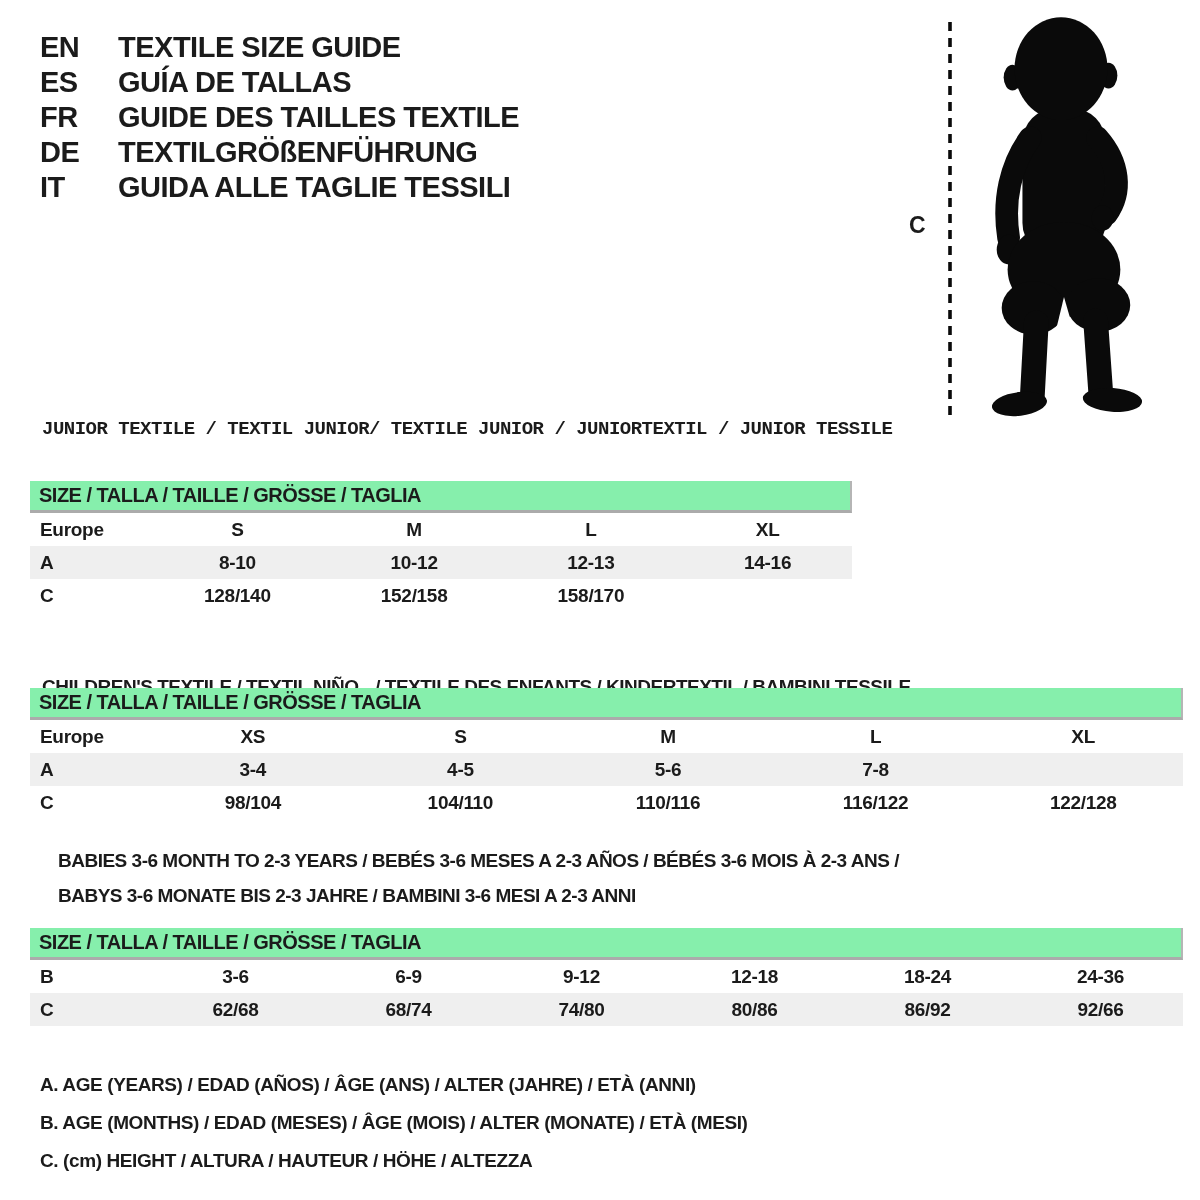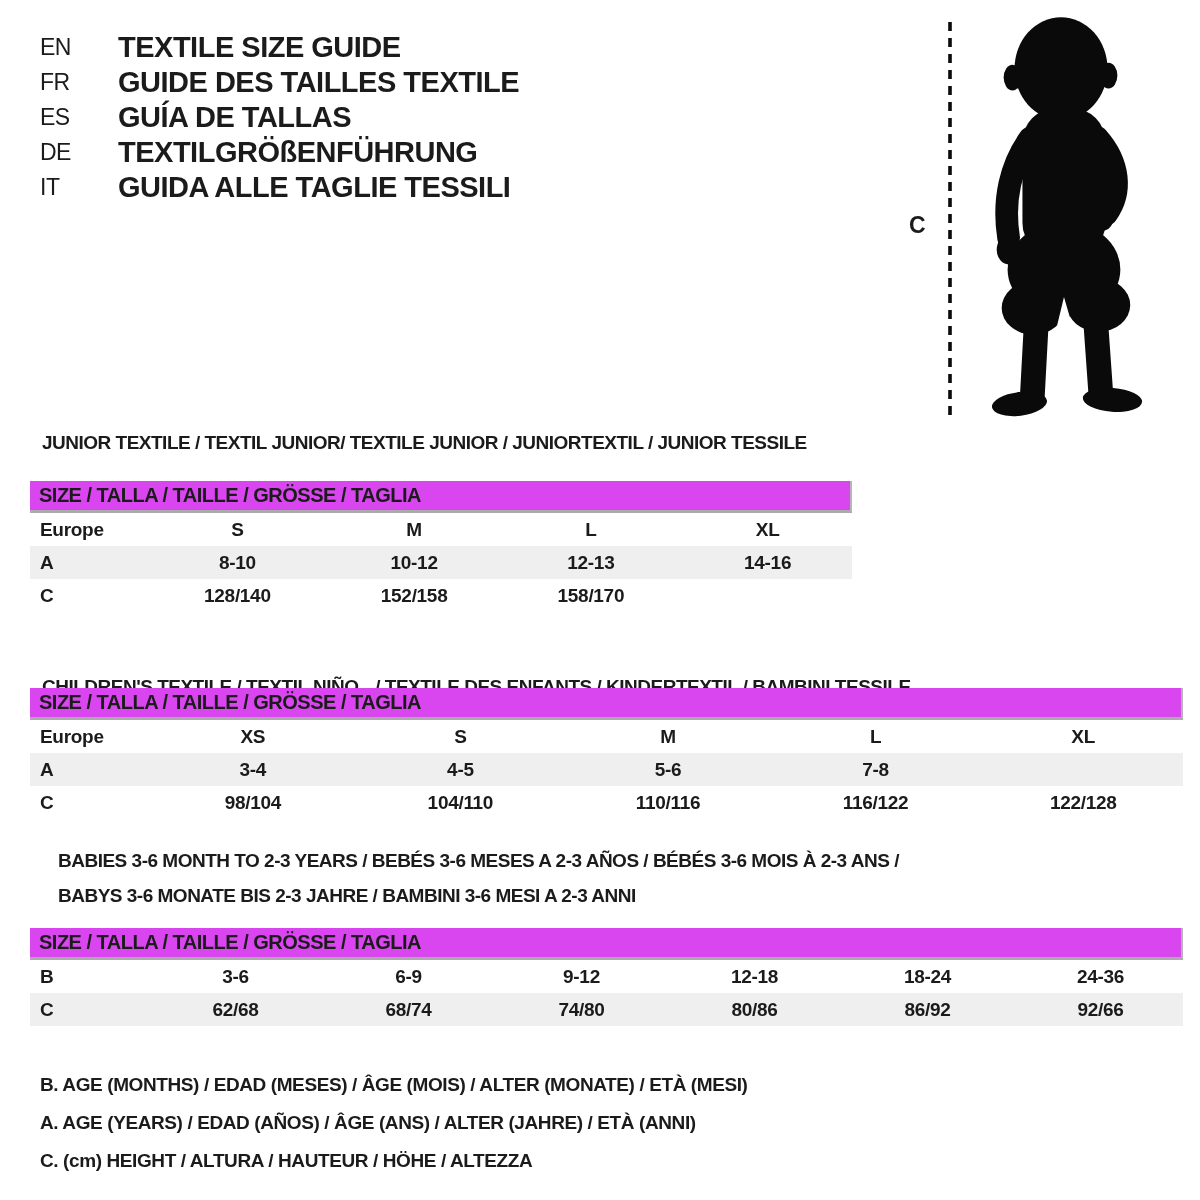--- a/index.html
+++ b/index.html
@@ -4,37 +4,37 @@
 <style>
   html,body{margin:0;padding:0;}
   body{
     width:1200px;height:1200px;position:relative;background:#ffffff;
     font-family:"Liberation Sans","DejaVu Sans",sans-serif;
     color:#1b1b1b;overflow:hidden;
   }
   
   .lang-block{position:absolute;left:40px;top:30px;}
   .lang-row{display:flex;height:35px;align-items:center;}
-  .lang-code{width:78px;font-size:23px;font-weight:400;letter-spacing:-0.5px;}
+  .lang-code{width:78px;font-size:29px;font-weight:700;letter-spacing:-0.5px;}
   .lang-title{font-size:29px;font-weight:700;letter-spacing:-0.5px;}
 
   
   .figure-block{position:absolute;left:895px;top:10px;width:275px;height:415px;}
   .dash-line{position:absolute;left:51px;top:4px;}
   .c-label{position:absolute;left:14px;top:202px;font-size:23px;font-weight:700;}
   .toddler{position:absolute;left:78px;top:2px;}
 
   
   .sec-title{position:absolute;left:42px;font-size:19px;font-weight:700;letter-spacing:-0.5px;white-space:nowrap;}
   .sec-title .subsmall{font-size:13px;vertical-align:-4px;font-weight:700;}
   .two-line{line-height:35px;}
 
   
   .size-table{position:absolute;font-size:19px;letter-spacing:-0.3px;}
-  .size-bar{height:29px;line-height:29px;background:#d946ef;border-bottom:3px solid #ababab;border-right:2px solid #b5b5b5;
+  .size-bar{height:29px;line-height:29px;background:#86efac;border-bottom:3px solid #ababab;border-right:2px solid #b5b5b5;
             padding-left:9px;font-weight:700;font-size:20px;letter-spacing:-0.5px;}
   .trow{display:grid;height:33px;line-height:33px;font-weight:700;gap:8px;}
   .t4 .trow{grid-template-columns:115px repeat(4,1fr);}
   .t5 .trow{grid-template-columns:115px repeat(5,1fr);}
   .t6 .trow{grid-template-columns:115px repeat(6,1fr);}
   .trow .lbl{padding-left:10px;text-align:left;}
   .trow .val{text-align:center;}
   .trow.shaded{background:#efefef;}
 
   
@@ -43,26 +43,26 @@
 </style>
 </head>
 <body>
 
 <div class="lang-block">
   <div class="lang-row">
     <span class="lang-code">EN</span>
     <span class="lang-title">TEXTILE SIZE GUIDE</span>
   </div>
   <div class="lang-row">
+    <span class="lang-code">ES</span>
+    <span class="lang-title">GUÍA DE TALLAS</span>
+  </div>
+  <div class="lang-row">
     <span class="lang-code">FR</span>
     <span class="lang-title">GUIDE DES TAILLES TEXTILE</span>
-  </div>
-  <div class="lang-row">
-    <span class="lang-code">ES</span>
-    <span class="lang-title">GUÍA DE TALLAS</span>
   </div>
   <div class="lang-row">
     <span class="lang-code">DE</span>
     <span class="lang-title">TEXTILGRÖßENFÜHRUNG</span>
   </div>
   <div class="lang-row">
     <span class="lang-code">IT</span>
     <span class="lang-title">GUIDA ALLE TAGLIE TESSILI</span>
   </div>
 </div>
@@ -93,21 +93,21 @@
 
     <ellipse cx="47" cy="394" rx="28" ry="12" fill="#0a0a0a" transform="rotate(-7 47 394)"></ellipse>
     <ellipse cx="141" cy="390" rx="30" ry="12" fill="#0a0a0a" transform="rotate(4 141 390)"></ellipse>
 
     <ellipse cx="40" cy="64" rx="9" ry="13" fill="#0a0a0a"></ellipse>
     <ellipse cx="137" cy="62" rx="9" ry="13" fill="#0a0a0a"></ellipse>
     <ellipse cx="89" cy="55" rx="47" ry="52" fill="#0a0a0a"></ellipse>
   </svg>
 </div>
 
-<div class="sec-title" style="top:432px;">JUNIOR TEXTILE / TEXTIL JUNIOR/ TEXTILE JUNIOR / JUNIORTEXTIL / JUNIOR TESSILE</div>
+<div class="sec-title" style="top:418px;font-family:Liberation Mono, monospace;">JUNIOR TEXTILE / TEXTIL JUNIOR/ TEXTILE JUNIOR / JUNIORTEXTIL / JUNIOR TESSILE</div>
 <div class="size-table t4" style="left:30px;top:481px;width:822px;">
   <div class="size-bar">SIZE / TALLA / TAILLE / GRÖSSE / TAGLIA</div>
   <div class="trow">
     <div class="lbl">Europe</div>
     <div class="val">S</div>
     <div class="val">M</div>
     <div class="val">L</div>
     <div class="val">XL</div>
   </div>
   <div class="trow shaded">
@@ -173,16 +173,16 @@
     <div class="val">62/68</div>
     <div class="val">68/74</div>
     <div class="val">74/80</div>
     <div class="val">80/86</div>
     <div class="val">86/92</div>
     <div class="val">92/66</div>
   </div>
 </div>
 
 <div class="legend">
+  <div class="legend-item">A. AGE (YEARS) / EDAD (AÑOS) / ÂGE (ANS) / ALTER (JAHRE) / ETÀ (ANNI)</div>
   <div class="legend-item">B. AGE (MONTHS) / EDAD (MESES) / ÂGE (MOIS) / ALTER (MONATE) / ETÀ (MESI)</div>
-  <div class="legend-item">A. AGE (YEARS) / EDAD (AÑOS) / ÂGE (ANS) / ALTER (JAHRE) / ETÀ (ANNI)</div>
   <div class="legend-item">C. (cm) HEIGHT / ALTURA / HAUTEUR / HÖHE / ALTEZZA</div>
 </div>
 
 </body></html>

